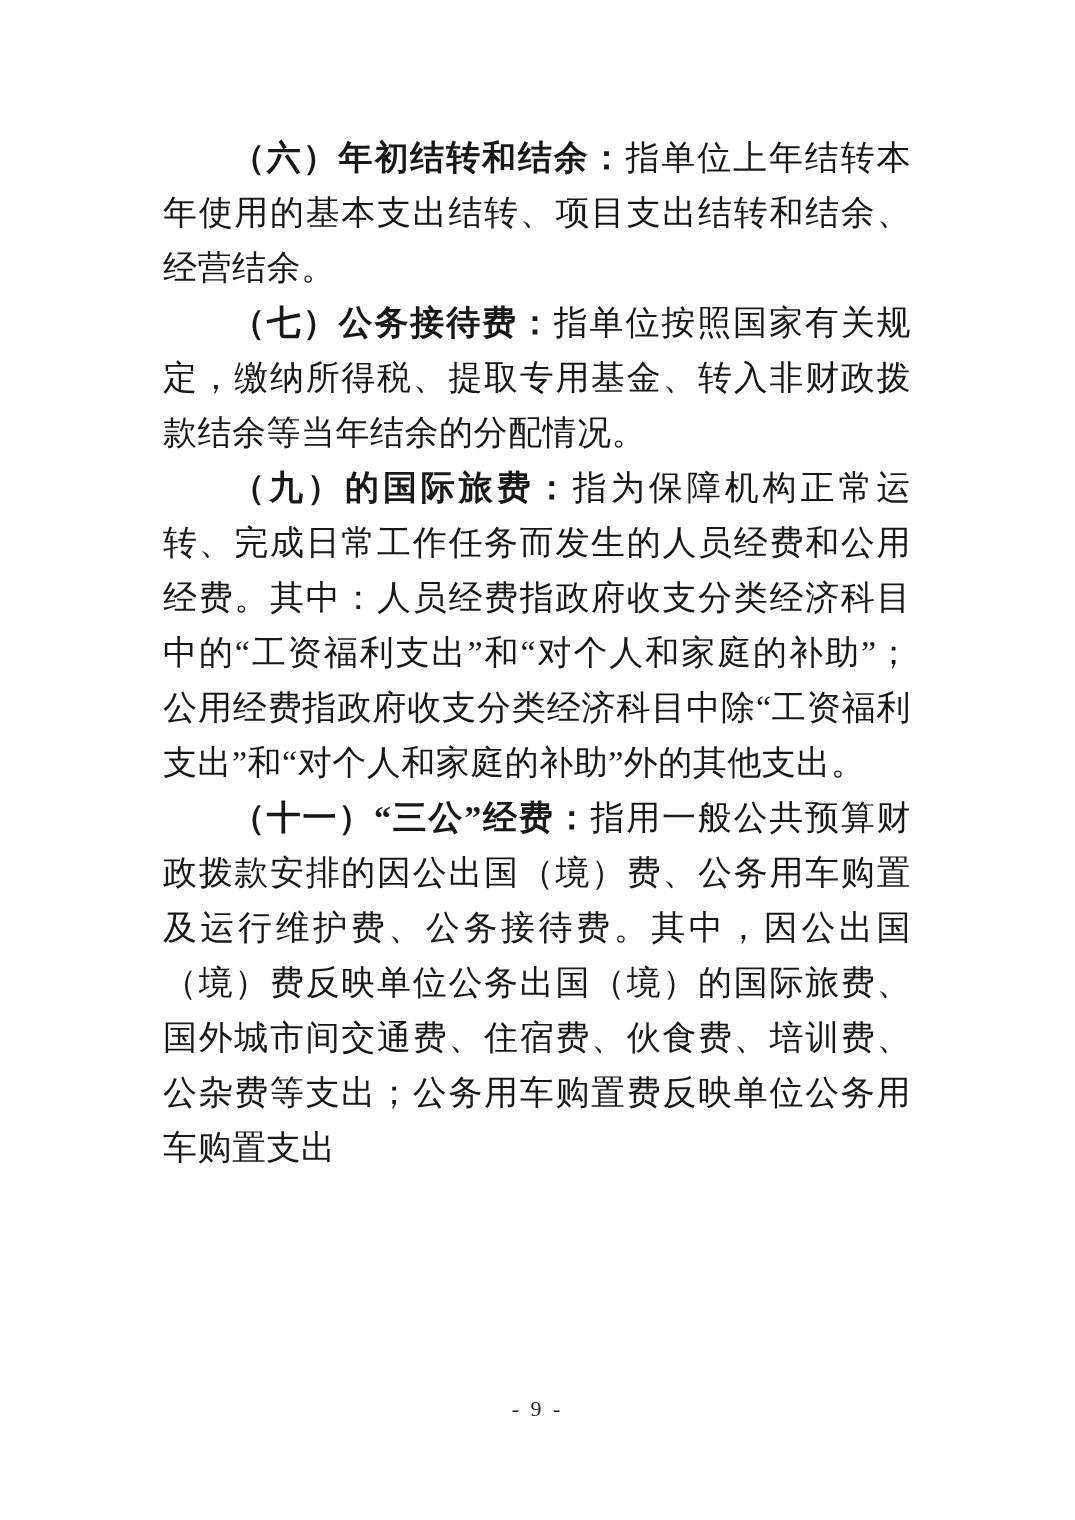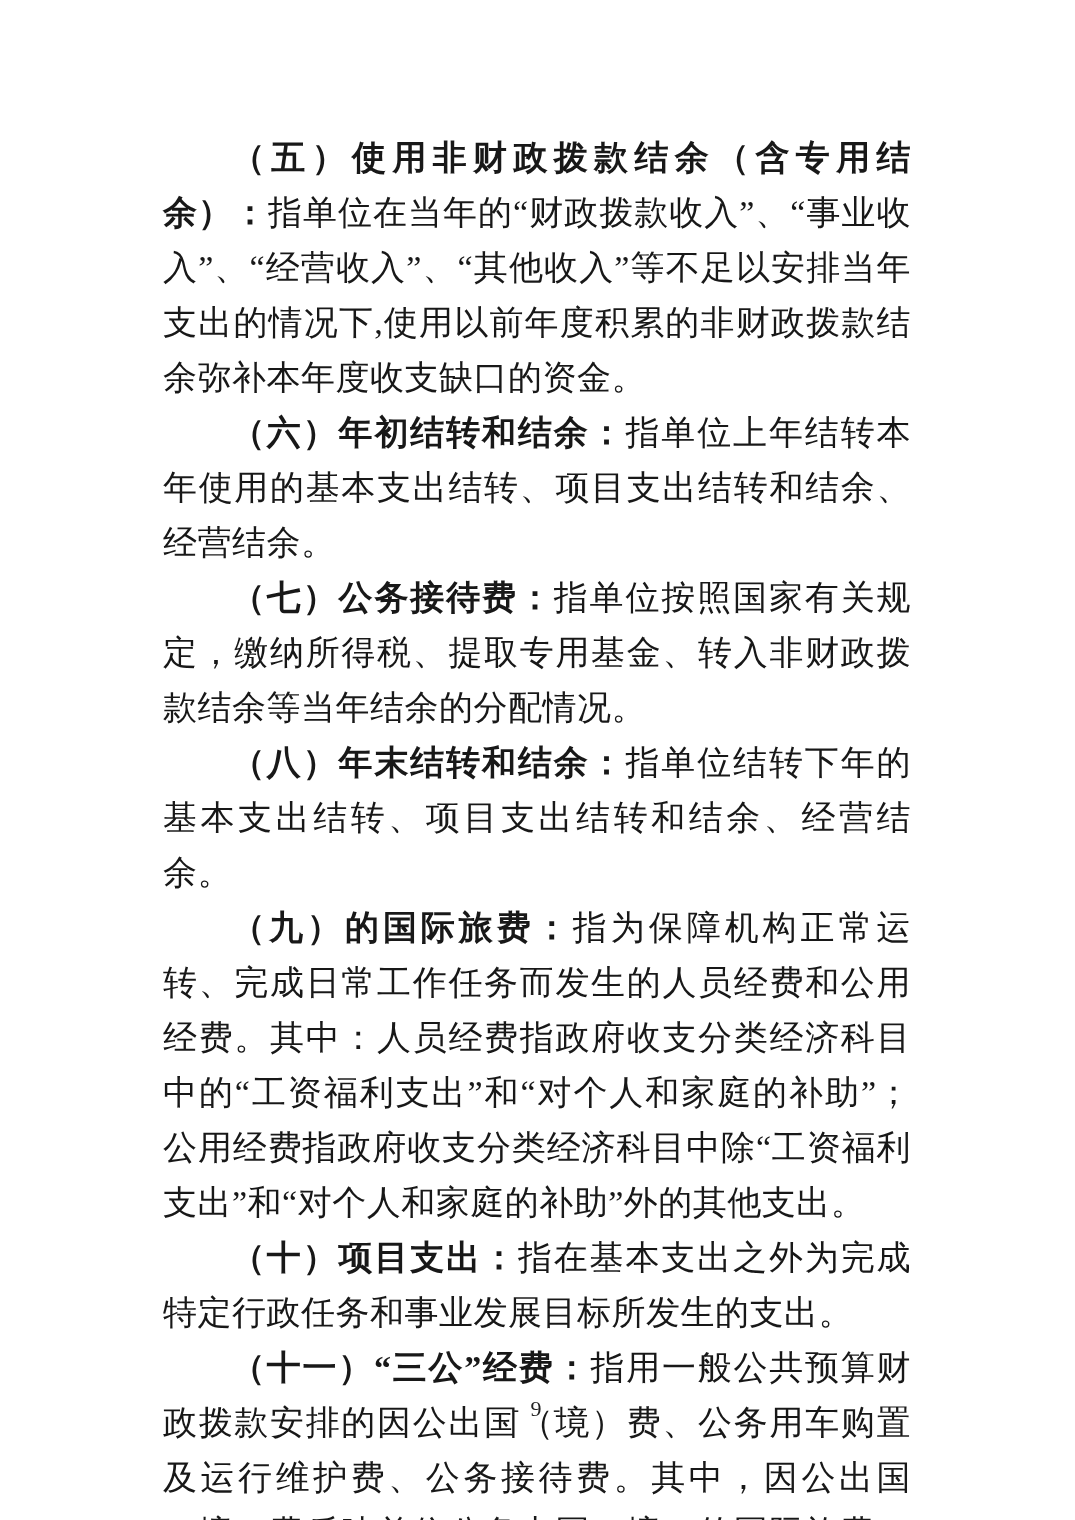--- a/index.html
+++ b/index.html
@@ -49,30 +49,27 @@
     letter-spacing: 3px;
     color: #222222;
   }
 </style>
 </head>
 <body>
 
 <div class="page">
   <div class="content">
 
-    <p><span class="para-label">（五）使用非财政拨款结余（含专用结余）：</span><span class="para-body">指单位在当年的“财政拨款收入”、“事业收入”、“经营收入”、“其他收入”等不足以安排当年支出的情况下,使用以前年度积累的非财政拨款结余弥补本年度收支缺口的资金。</span></p>
 
     <p><span class="para-label">（六）年初结转和结余：</span><span class="para-body">指单位上年结转本年使用的基本支出结转、项目支出结转和结余、经营结余。</span></p>
 
     <p><span class="para-label">（七）公务接待费：</span><span class="para-body">指单位按照国家有关规定，缴纳所得税、提取专用基金、转入非财政拨款结余等当年结余的分配情况。</span></p>
 
-    <p><span class="para-label">（八）年末结转和结余：</span><span class="para-body">指单位结转下年的基本支出结转、项目支出结转和结余、经营结余。</span></p>
 
     <p><span class="para-label">（九）的国际旅费：</span><span class="para-body">指为保障机构正常运转、完成日常工作任务而发生的人员经费和公用经费。其中：人员经费指政府收支分类经济科目中的“工资福利支出”和“对个人和家庭的补助”；公用经费指政府收支分类经济科目中除“工资福利支出”和“对个人和家庭的补助”外的其他支出。</span></p>
 
-    <p><span class="para-label">（十）项目支出：</span><span class="para-body">指在基本支出之外为完成特定行政任务和事业发展目标所发生的支出。</span></p>
 
     <p><span class="para-label">（十一）“三公”经费：</span><span class="para-body">指用一般公共预算财政拨款安排的因公出国（境）费、公务用车购置及运行维护费、公务接待费。其中，因公出国（境）费反映单位公务出国（境）的国际旅费、国外城市间交通费、住宿费、伙食费、培训费、公杂费等支出；公务用车购置费反映单位公务用车购置支出</span></p>
 
   </div>
 
   <div class="footer">- 9 -</div>
 </div>
 
 </body></html>

